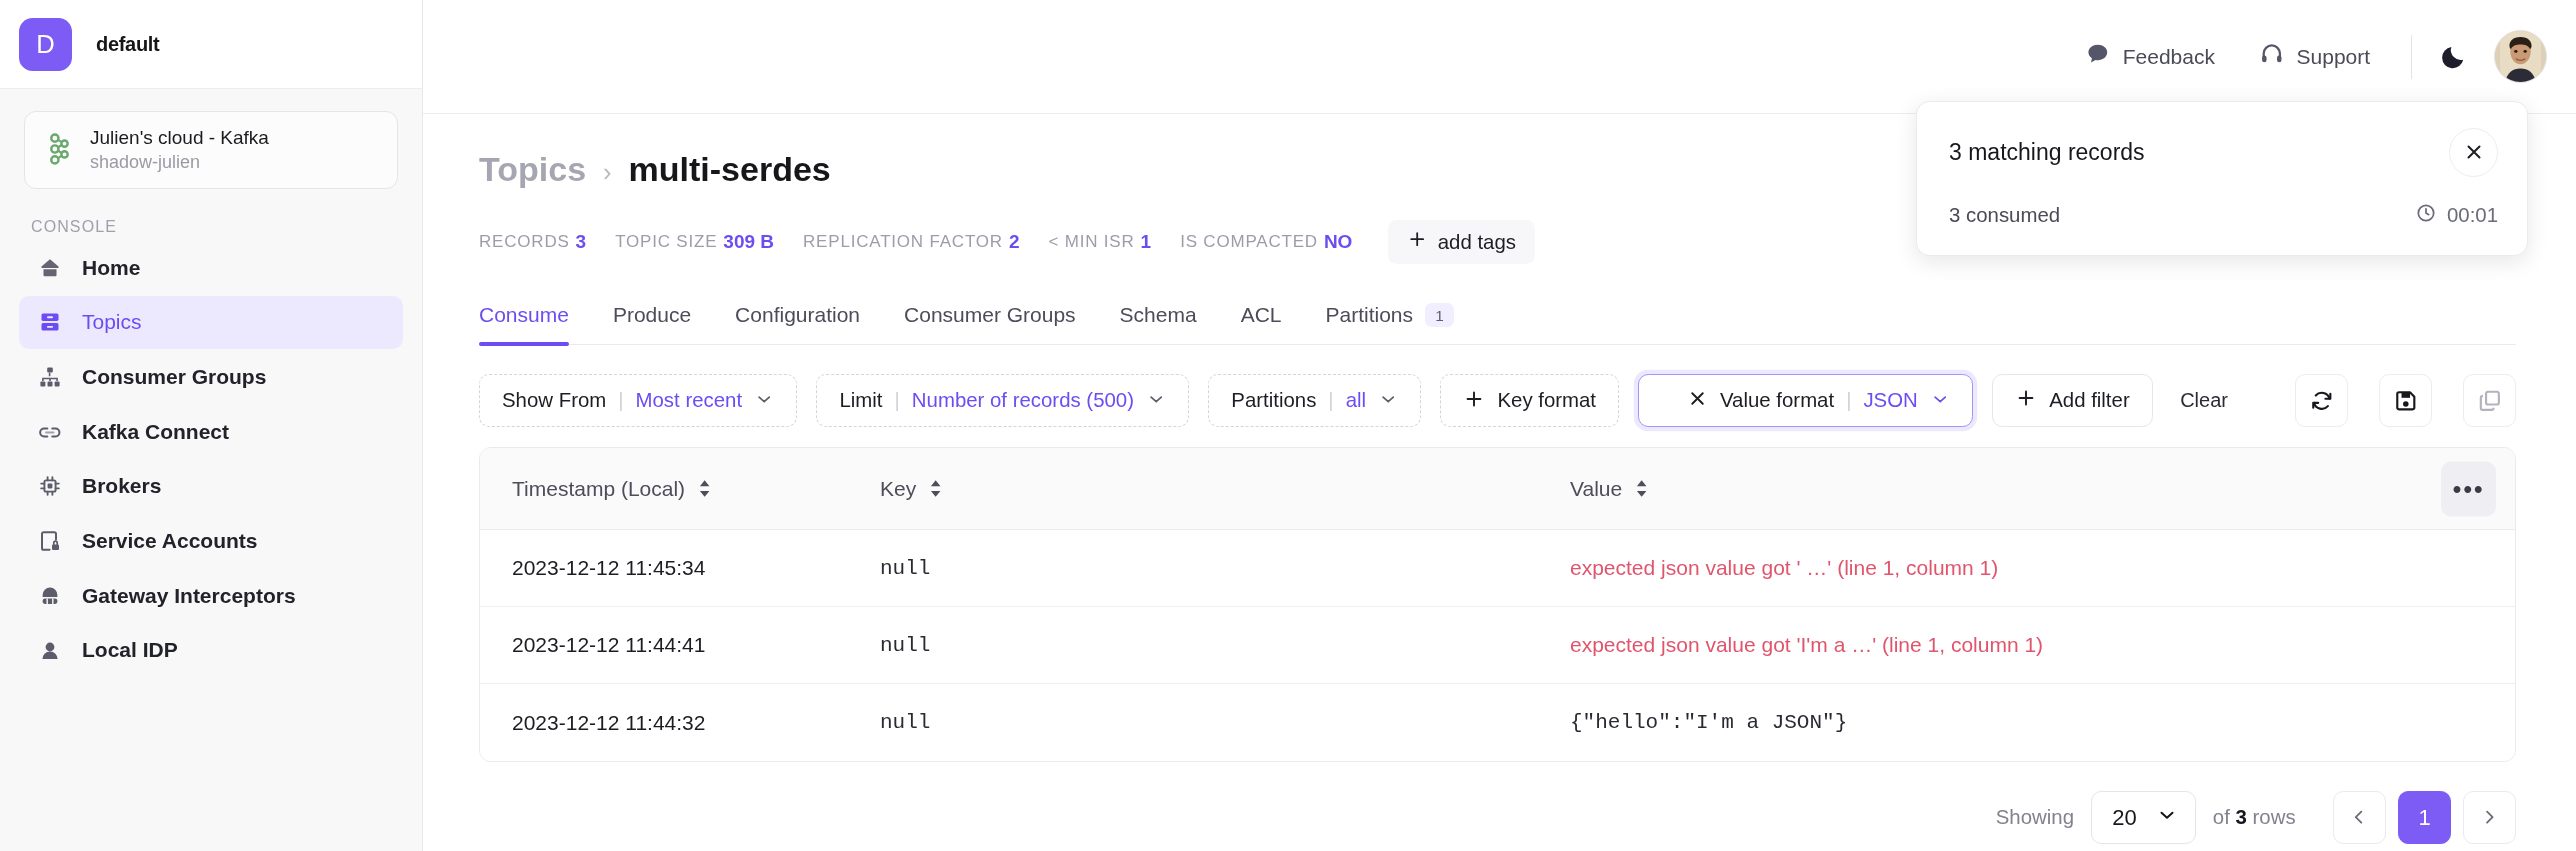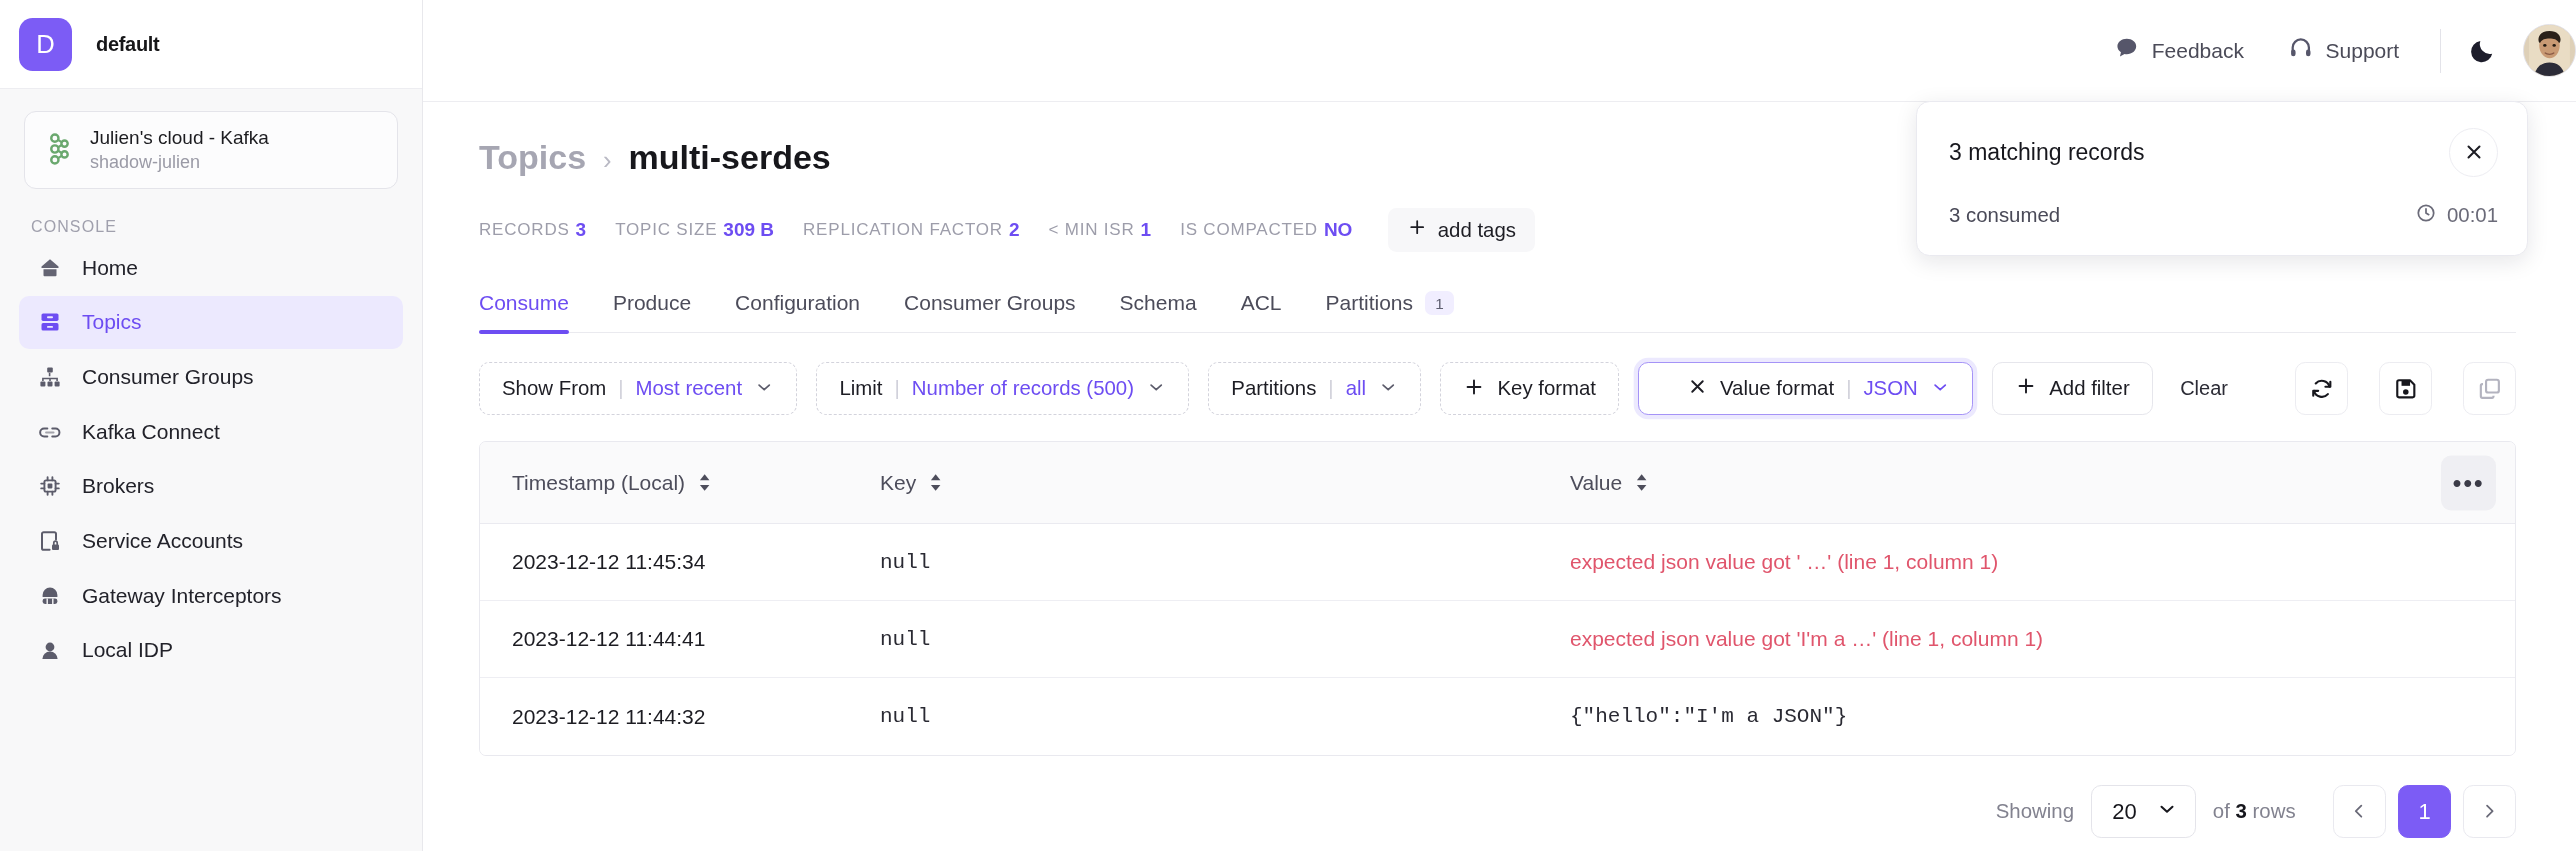--- a/index.html
+++ b/index.html
@@ -47,32 +47,32 @@
 
   .section-label {
     margin: 29px 0 5.1px 31px;
     font-size: 16px; letter-spacing: 1.1px; color: #a0a0ad; font-weight: 400;
   }
   .nav { display: flex; flex-direction: column; padding: 0 19px; gap: 1.7px; }
   .nav-item {
     height: 53px; display: flex; align-items: center; gap: 19px;
     padding: 0 17px; border-radius: 10.2px; cursor: pointer;
   }
-  .nav-item .nav-label { font-size: 21px; color: #22222a; }
+  .nav-item .nav-label { font-size: 21px; color: #22222a; font-weight: bold; }
   .nav-item.active { background: #ece9fe; }
   .nav-item.active .nav-label { color: #6d4df2; font-weight: 400; }
   .nav-icon { width: 27px; height: 27px; display:flex; align-items:center; justify-content:center; color: #5c5c6b; flex: 0 0 27px;}
   .nav-item.active .nav-icon { color: #6d4df2; }
 
   
   .main { flex: 1; display: flex; flex-direction: column; position: relative; min-width: 0;}
   .topbar {
-    height: 102px; border-bottom: 0.9px solid #ededf1;
+    height: 114px; border-bottom: 0.9px solid #ededf1;
     display: flex; align-items: center; justify-content: flex-end;
-    gap: 0px; background: #fff;
+    padding-right: 29px; gap: 0px; background: #fff;
   }
   .top-link {
     display: flex; align-items: center; gap: 12px; cursor: pointer;
     font-size: 21px; color: #4b4b58; padding: 0 22px;
   }
   .top-div { width: 0.9px; height: 44px; background: #e3e3e9; margin: 0 19px; }
   .moon-btn { width: 44px; height: 44px; display:flex;align-items:center;justify-content:center;cursor:pointer; }
   .avatar-img {
     width: 53px; height: 53px; border-radius: 50%;
     margin-left: 19px; overflow: hidden; border: 0.9px solid #e1e1e8; cursor: pointer;
@@ -136,21 +136,21 @@
   .clear-btn { font-size: 20px; color: #2c2c36; cursor: pointer; padding: 0 8.5px; }
   .toolbar-spacer { flex: 1; }
   .icon-btn {
     width: 53px; height: 53px; border: 1.7px solid #ececf1; border-radius: 10.2px;
     display: flex; align-items: center; justify-content: center; background: #fff;
     cursor: pointer; margin-left: 12px;
   }
 
   
   .table-wrap {
-    margin-top: 26px; border: 0.9px solid #e9e9ef; border-radius: 7px;
+    margin-top: 20px; border: 0.9px solid #e9e9ef; border-radius: 12px;
     overflow: hidden; background: #fff;
   }
   .thead {
     display: flex; align-items: center; height: 82px;
     background: #fafafb; border-bottom: 0.9px solid #eaeaf0; position: relative;
   }
   .th { display: flex; align-items: center; gap: 12px; font-size: 21px; color: #4d4d5b; cursor: pointer;}
   .col-ts { width: 400px; padding-left: 32px; }
   .col-key { width: 690px; }
   .col-val { flex: 1; }

